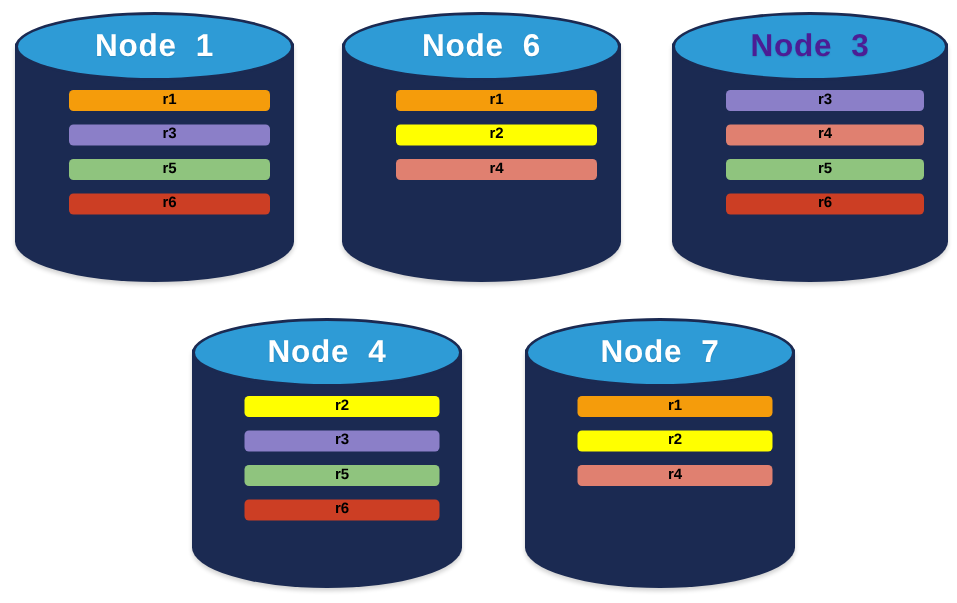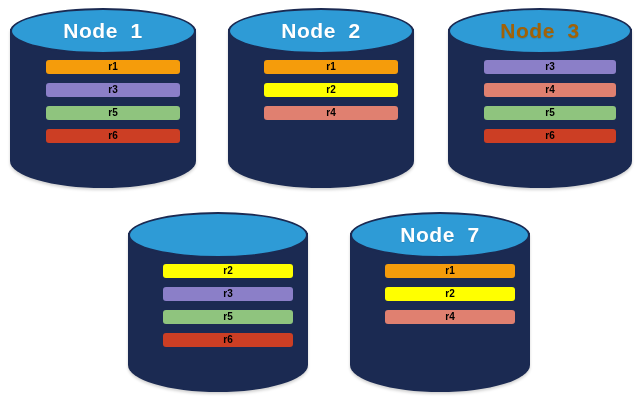--- a/index.html
+++ b/index.html
@@ -105,41 +105,42 @@
       <div class="shards">
         <div class="shard" style="background: rgb(245, 156, 11);">r1</div>
         <div class="shard" style="background: rgb(139, 127, 200);">r3</div>
         <div class="shard" style="background: rgb(143, 196, 126);">r5</div>
         <div class="shard" style="background: rgb(204, 62, 36);">r6</div>
       </div>
     </div>
     <div class="node" style="left: 228px; top: 8px; width: 186px; height: 180px;">
       <div class="cyl-body" style="background: rgb(27, 42, 82);"></div>
       <div class="cyl-top" style="background: rgb(46, 155, 214); border-color: rgb(27, 42, 82);"></div>
-      <div class="node-label" style="color: rgb(255, 255, 255);">Node  2</div>
+      <div class="node-label" style="color: rgb(255, 255, 255);">Node  6</div>
       <div class="shards">
         <div class="shard" style="background: rgb(245, 156, 11);">r1</div>
         <div class="shard" style="background: rgb(255, 255, 0);">r2</div>
         <div class="shard" style="background: rgb(224, 128, 112);">r4</div>
       </div>
     </div>
     <div class="node" style="left: 448px; top: 8px; width: 184px; height: 180px;">
       <div class="cyl-body" style="background: rgb(27, 42, 82);"></div>
       <div class="cyl-top" style="background: rgb(46, 155, 214); border-color: rgb(27, 42, 82);"></div>
-      <div class="node-label" style="color: #a16207;">Node  3</div>
+      <div class="node-label" style="color: #4c1d95;">Node  3</div>
       <div class="shards">
         <div class="shard" style="background: rgb(139, 127, 200);">r3</div>
         <div class="shard" style="background: rgb(224, 128, 112);">r4</div>
         <div class="shard" style="background: rgb(143, 196, 126);">r5</div>
         <div class="shard" style="background: rgb(204, 62, 36);">r6</div>
       </div>
     </div>
     <div class="node" style="left: 128px; top: 212px; width: 180px; height: 180px;">
       <div class="cyl-body" style="background: rgb(27, 42, 82);"></div>
       <div class="cyl-top" style="background: rgb(46, 155, 214); border-color: rgb(27, 42, 82);"></div>
+      <div class="node-label" style="color: rgb(255, 255, 255);">Node  4</div>
       <div class="shards">
         <div class="shard" style="background: rgb(255, 255, 0);">r2</div>
         <div class="shard" style="background: rgb(139, 127, 200);">r3</div>
         <div class="shard" style="background: rgb(143, 196, 126);">r5</div>
         <div class="shard" style="background: rgb(204, 62, 36);">r6</div>
       </div>
     </div>
     <div class="node" style="left: 350px; top: 212px; width: 180px; height: 180px;">
       <div class="cyl-body" style="background: rgb(27, 42, 82);"></div>
       <div class="cyl-top" style="background: rgb(46, 155, 214); border-color: rgb(27, 42, 82);"></div>

